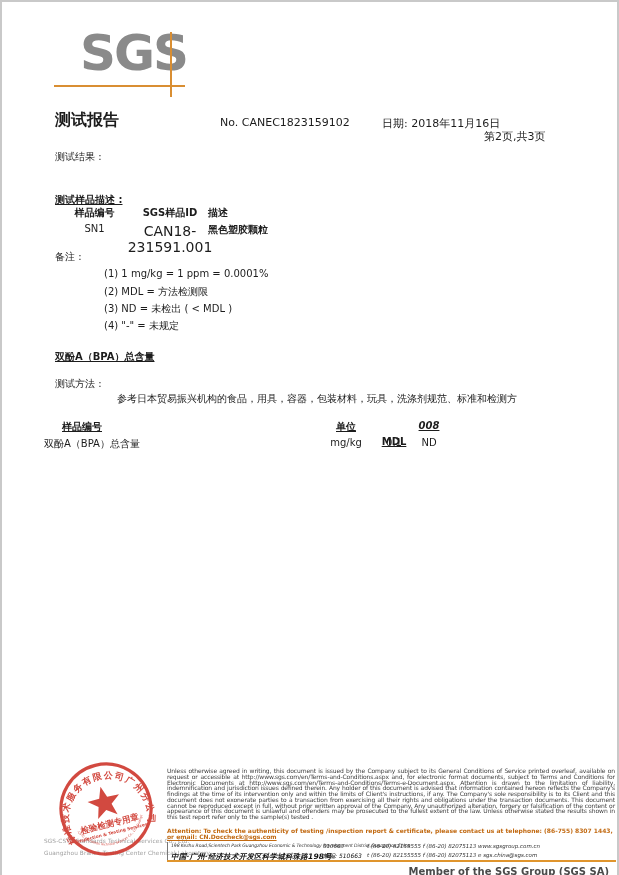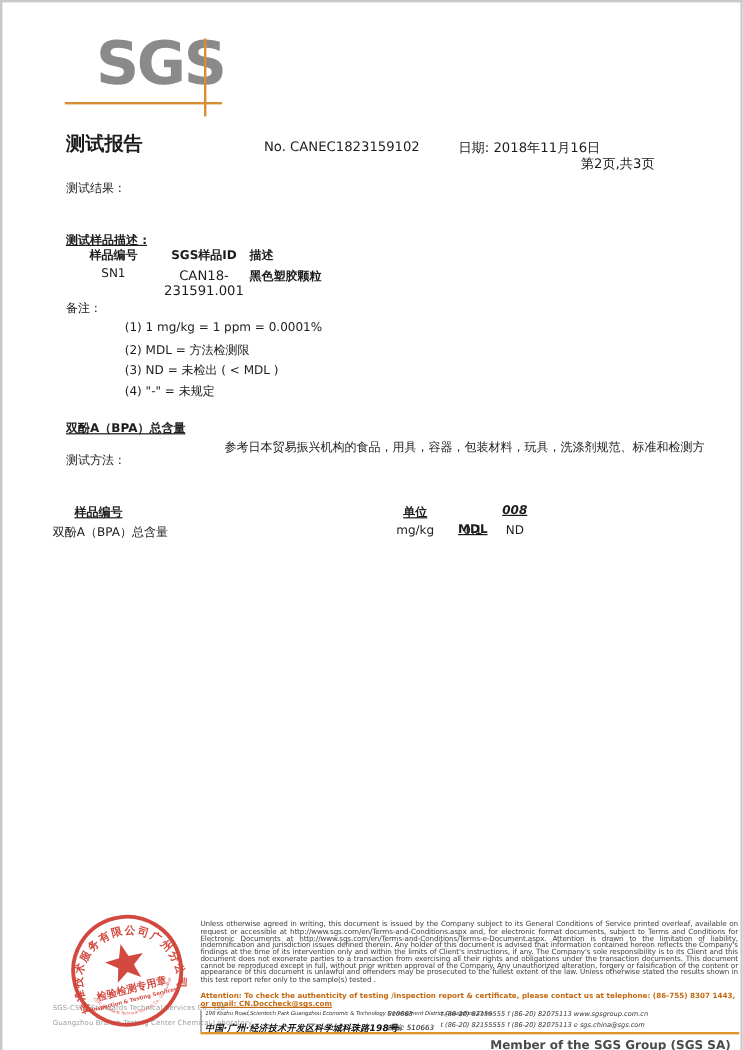--- a/index.html
+++ b/index.html
@@ -60,33 +60,33 @@
 
   <div class="abs t10" style="left:53px; top:148px;">测试结果 :</div>
 
   <div class="abs t10 bold ul" style="left:53px; top:163px;margin-top:28px;">测试样品描述 :</div>
 
   <div>
     <div class="abs t10 bold ctr" style="left:55px; top:204px; width:75px;">样品编号</div>
     <div class="abs t10 bold ctr" style="left:130px; top:204px; width:76px;">SGS样品ID</div>
     <div class="abs t10 bold" style="left:206px; top:204px;">描述</div>
     <div class="abs t10 ctr" style="left:55px; top:221px; width:75px;">SN1</div>
-    <div class="abs t10 ctr" style="left:125px; top:221px; width:86px; font-size:11px;">CAN18-231591.001</div>
+    <div class="abs t10 ctr" style="left:125px; top:221px; width:86px; font-size:14px;">CAN18-231591.001</div>
     <div class="abs t10" style="left:206px; top:221px;font-weight:bold;">黑色塑胶颗粒</div>
   </div>
 
   <div class="abs t10" style="left:53px; top:248px;">备注 :</div>
   <div class="abs t10" style="left:102px; top:266px;">(1) 1 mg/kg = 1 ppm = 0.0001%</div>
   <div class="abs t10" style="left:102px; top:283px;">(2) MDL = 方法检测限</div>
   <div class="abs t10" style="left:102px; top:300px;">(3) ND = 未检出 ( &lt; MDL )</div>
   <div class="abs t10" style="left:102px; top:317px;">(4) "-" = 未规定</div>
 
   <div class="abs t10 bold ul" style="left:53px; top:348px;">双酚A（BPA）总含量</div>
   <div class="abs t10" style="left:53px; top:375px;">测试方法 :</div>
-  <div class="abs t10" style="left:115px; top:364px; width:470px;text-align:right;">参考日本贸易振兴机构的食品，用具，容器，包装材料，玩具，洗涤剂规范、标准和检测方</div>
+  <div class="abs t10" style="left:115px; top:390px; width:470px;">参考日本贸易振兴机构的食品，用具，容器，包装材料，玩具，洗涤剂规范、标准和检测方</div>
 
   <div>
     <div class="abs t10 bold ul" style="left:60px; top:418px;">样品编号</div>
     <div class="abs t10 bold ul ctr" style="left:324px; top:418px; width:40px;">单位</div>
     <div class="abs t10 bold ul ctr" style="left:372px; top:434px; width:40px;">MDL</div>
     <div class="abs t10 bold ul it ctr" style="left:407px; top:418px; width:40px;">008</div>
     <div class="abs t10" style="left:42px; top:435px;">双酚A（BPA）总含量</div>
     <div class="abs t10 ctr" style="left:324px; top:435px; width:40px;">mg/kg</div>
     <div class="abs t10 ctr" style="left:372px; top:435px; width:40px;">0.1</div>
     <div class="abs t10 ctr" style="left:407px; top:435px; width:40px;">ND</div>

